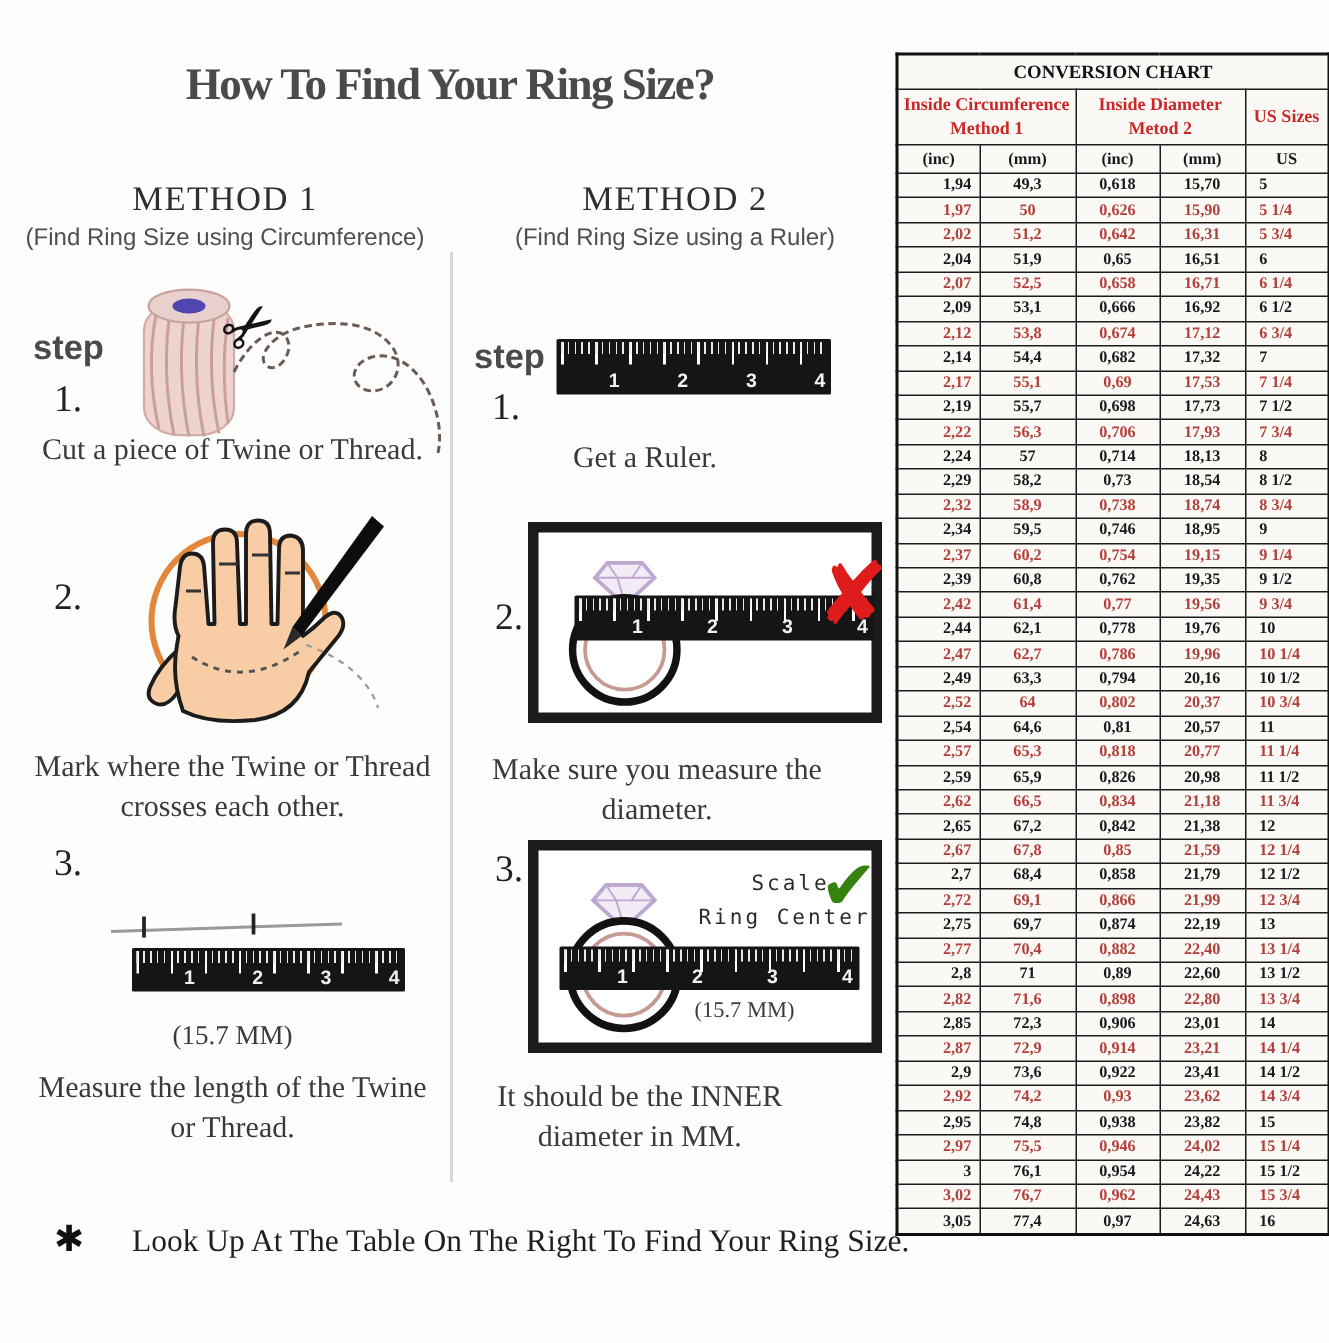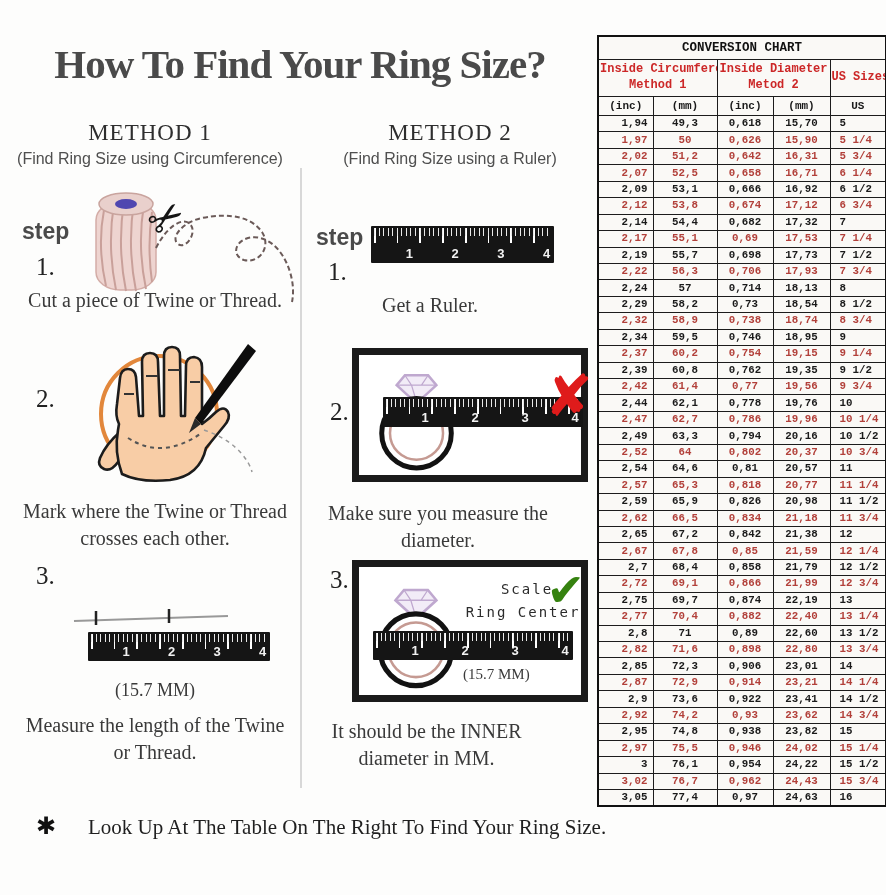--- a/index.html
+++ b/index.html
@@ -1,21 +1,21 @@
 <!DOCTYPE html>
 <html><head>
 <meta charset="utf-8">
 <style>
   html,body{margin:0;padding:0;}
   body{width:886px;height:895px;background:#fdfdfc;position:relative;overflow:hidden;
        font-family:"Liberation Serif",serif;color:#3a3a3a;}
   .abs{position:absolute;}
 
   
-  .main-title{left:0;top:40px;width:600px;text-align:center;font-size:41px;font-weight:bold;
+  .main-title{left:0;top:40px;width:600px;text-align:center;font-size:30px;font-weight:bold;
               color:#4a4a4a;letter-spacing:-1px;}
   .method-heading{width:300px;text-align:center;font-size:23px;color:#2e2e2e;letter-spacing:1px;}
   .method-sub{width:300px;text-align:center;font-family:"Liberation Sans",sans-serif;
               font-size:16px;color:#4f4f4f;}
   .divider{left:300px;top:168px;width:2px;height:620px;background:#d8d8d8;}
 
   .step-label{font-family:"Liberation Sans",sans-serif;font-size:23px;font-weight:600;color:#4a4a4a;}
   .step-num{font-size:25px;color:#222;}
   .caption{font-size:20px;color:#3a3a3a;text-align:center;line-height:1.35;}
   .measure-note{font-size:18px;color:#3a3a3a;text-align:center;}
@@ -42,21 +42,21 @@
           color:#2b2b2b;letter-spacing:2px;text-align:center;}
   .box-measure{position:absolute;font-size:15px;color:#3a3a3a;}
 
   
   .footnote-symbol{left:36px;top:812px;font-family:"DejaVu Sans",sans-serif;font-size:24px;
           font-weight:bold;color:#111;}
   .footnote-text{left:88px;top:815px;width:520px;font-size:21px;color:#1f1f1f;}
 
   
   #chart{position:absolute;left:597px;top:35px;width:288px;border-collapse:collapse;
-         table-layout:fixed;background:#faf9f6;font-family:Liberation Mono, monospace;
+         table-layout:fixed;background:#faf9f6;font-family:Liberation Serif, serif;
          border:2px solid #111;}
   #chart th,#chart td{border:1px solid #1c1c1c;overflow:hidden;white-space:nowrap;}
   #chart .chart-title{height:20px;font-size:12.5px;font-weight:bold;color:#111;text-align:center;}
   #chart .group-h{height:34px;font-size:12px;font-weight:bold;color:#cc2727;
                   text-align:center;line-height:1.3;}
   #chart .unit-row td{height:16px;font-size:11px;font-weight:bold;color:#1a1a1a;text-align:center;}
   #chart tbody td{height:15.45px;font-size:10.8px;font-weight:bold;color:#1a1a1a;
                   line-height:15px;padding:0;}
   #chart tbody td.c0{text-align:right;padding-right:5px;}
   #chart tbody td.c1,#chart tbody td.c2,#chart tbody td.c3{text-align:center;}
@@ -227,20 +227,27 @@
         <td class="c3">15,90</td>
         <td class="c4">5 1/4</td>
       </tr>
       <tr class="red-row">
         <td class="c0">2,02</td>
         <td class="c1">51,2</td>
         <td class="c2">0,642</td>
         <td class="c3">16,31</td>
         <td class="c4">5 3/4</td>
       </tr>
+      <tr>
+        <td class="c0">2,04</td>
+        <td class="c1">51,9</td>
+        <td class="c2">0,65</td>
+        <td class="c3">16,51</td>
+        <td class="c4">6</td>
+      </tr>
       <tr class="red-row">
         <td class="c0">2,07</td>
         <td class="c1">52,5</td>
         <td class="c2">0,658</td>
         <td class="c3">16,71</td>
         <td class="c4">6 1/4</td>
       </tr>
       <tr>
         <td class="c0">2,09</td>
         <td class="c1">53,1</td>

